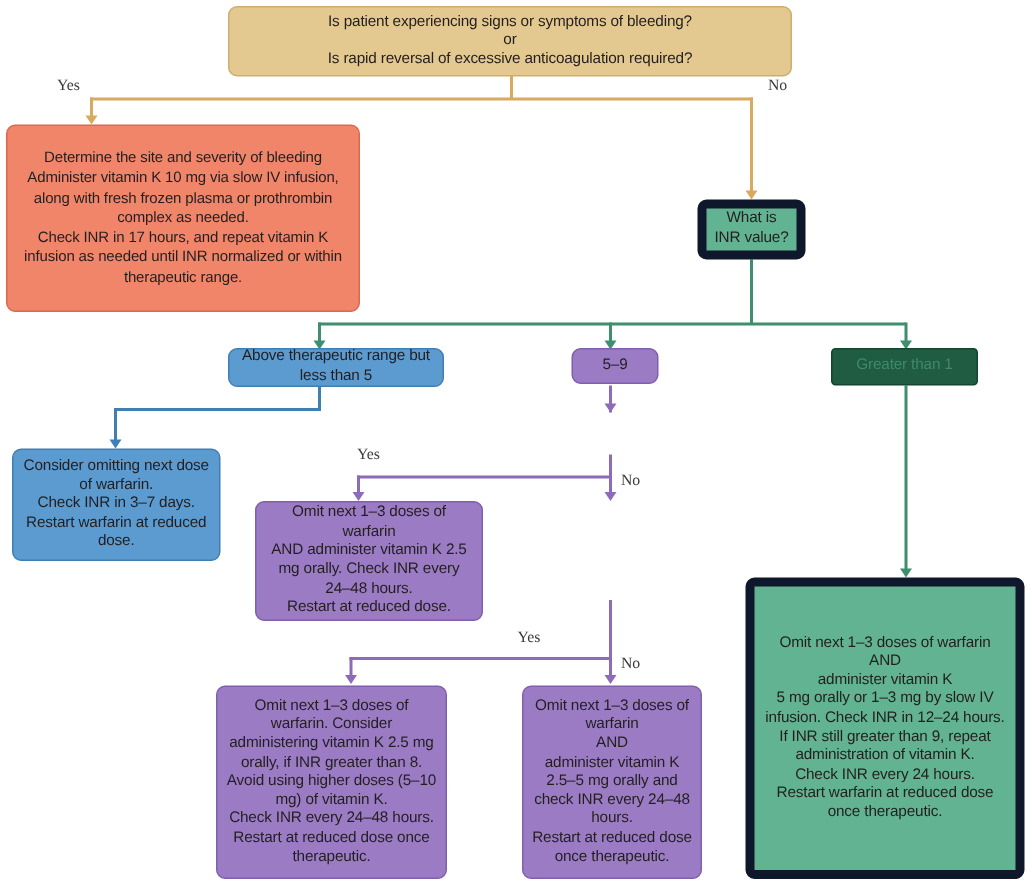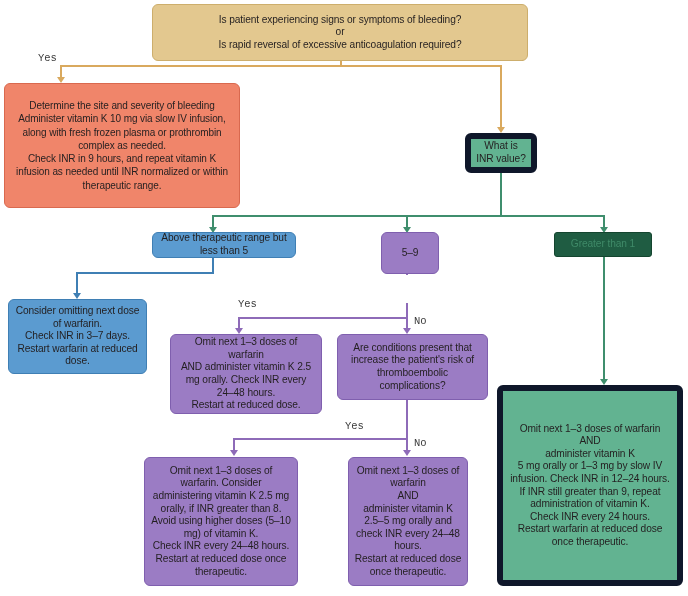--- a/index.html
+++ b/index.html
@@ -74,21 +74,21 @@
     border-right: 4px solid transparent;
   }
   .a-tan    { border-top: 6px solid #d9a95e; }
   .a-green  { border-top: 6px solid #3f8e6d; }
   .a-blue   { border-top: 6px solid #3f7fb4; }
   .a-purple { border-top: 6px solid #8e6bb8; }
   .elabel {
     position: absolute;
     font-size: 10.5px;
     color: #3b3b3b;
-    font-family: Liberation Mono, monospace;
+    font-family: Liberation Serif, serif;
   }
 </style>
 </head>
 <body>
 
 <div id="canvas">
 
   <div class="edge-v e-tan" style="left:340px; top:50px; width:2px; height:16px;"></div>
 
   <div class="edge-h e-tan" style="left:60px; top:65px; width:442px; height:2px;"></div>
@@ -133,46 +133,45 @@
   <div class="edge-v e-green" style="left:603px; top:257px; width:2px; height:123px;"></div>
   <div class="arrow a-green" style="left:600px; top:379px;"></div>
 
   <div class="elabel" style="left:38px; top:52px;">Yes</div>
   <div class="elabel" style="left:512px; top:52px;">No</div>
   <div class="elabel" style="left:238px; top:298px;">Yes</div>
   <div class="elabel" style="left:414px; top:315px;">No</div>
   <div class="elabel" style="left:345px; top:420px;">Yes</div>
   <div class="elabel" style="left:414px; top:437px;">No</div>
 
-  <div class="node n-tan" style="left:152px; top:4px; width:376px; height:57px;">Is patient experiencing signs or symptoms of bleeding?
+  <div class="node n-tan" style="left:152px; top:4px; width:376px; height:47px;">Is patient experiencing signs or symptoms of bleeding?
 or
 Is rapid reversal of excessive anticoagulation required?</div>
 
   <div class="node n-salmon" style="left:4px; top:83px; width:236px; height:125px; font-size:10px; line-height:13.2px;">Determine the site and severity of bleeding
 Administer vitamin K 10 mg via slow IV infusion, along with fresh frozen plasma or prothrombin complex as needed.
-Check INR in 9 hours, and repeat vitamin K infusion as needed until INR normalized or within therapeutic range.</div>
+Check INR in 17 hours, and repeat vitamin K infusion as needed until INR normalized or within therapeutic range.</div>
 
   <div class="node n-green" style="left:465px; top:133px; width:72px; height:40px;">What is INR value?</div>
 
   <div class="node n-blue" style="left:152px; top:232px; width:144px; height:26px;">Above therapeutic range but less than 5</div>
 
-  <div class="node n-purple" style="left:381px; top:232px; width:58px; height:42px;">5–9</div>
+  <div class="node n-purple" style="left:381px; top:232px; width:58px; height:24px;">5–9</div>
 
   <div class="node n-green-dark" style="left:554px; top:232px; width:98px; height:25px; border-radius:3px;">Greater than 1</div>
 
   <div class="node n-blue" style="left:8px; top:299px; width:139px; height:75px;">Consider omitting next dose of warfarin.
 Check INR in 3–7 days.
 Restart warfarin at reduced dose.</div>
 
 
   <div class="node n-purple" style="left:170px; top:334px; width:152px; height:80px;">Omit next 1–3 doses of warfarin
 AND administer vitamin K 2.5 mg orally. Check INR every 24–48 hours.
 Restart at reduced dose.</div>
 
-  <div class="node n-purple" style="left:337px; top:334px; width:151px; height:66px;">Are conditions present that increase the patient's risk of thromboembolic complications?</div>
 
   <div class="node n-purple" style="left:144px; top:457px; width:154px; height:129px;">Omit next 1–3 doses of warfarin. Consider administering vitamin K 2.5 mg orally, if INR greater than 8.
 Avoid using higher doses (5–10 mg) of vitamin K.
 Check INR every 24–48 hours.
 Restart at reduced dose once therapeutic.</div>
 
   <div class="node n-purple" style="left:348px; top:457px; width:120px; height:129px;">Omit next 1–3 doses of warfarin
 AND
 administer vitamin K
 2.5–5 mg orally and check INR every 24–48 hours.

